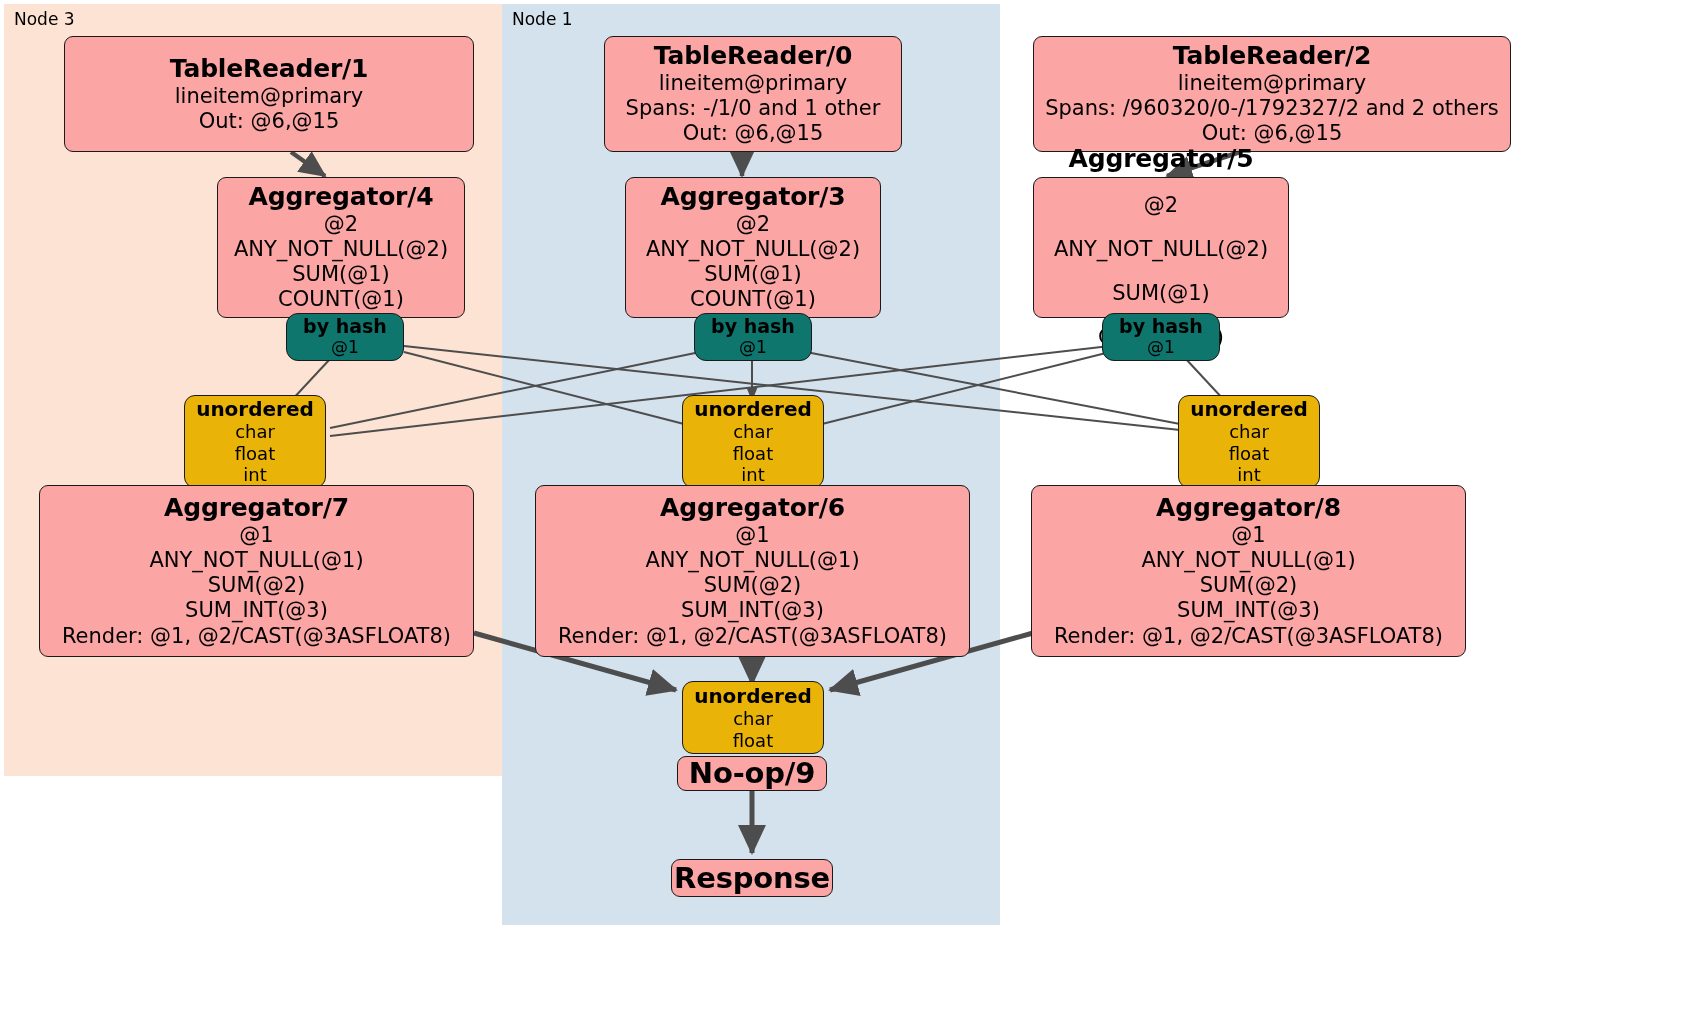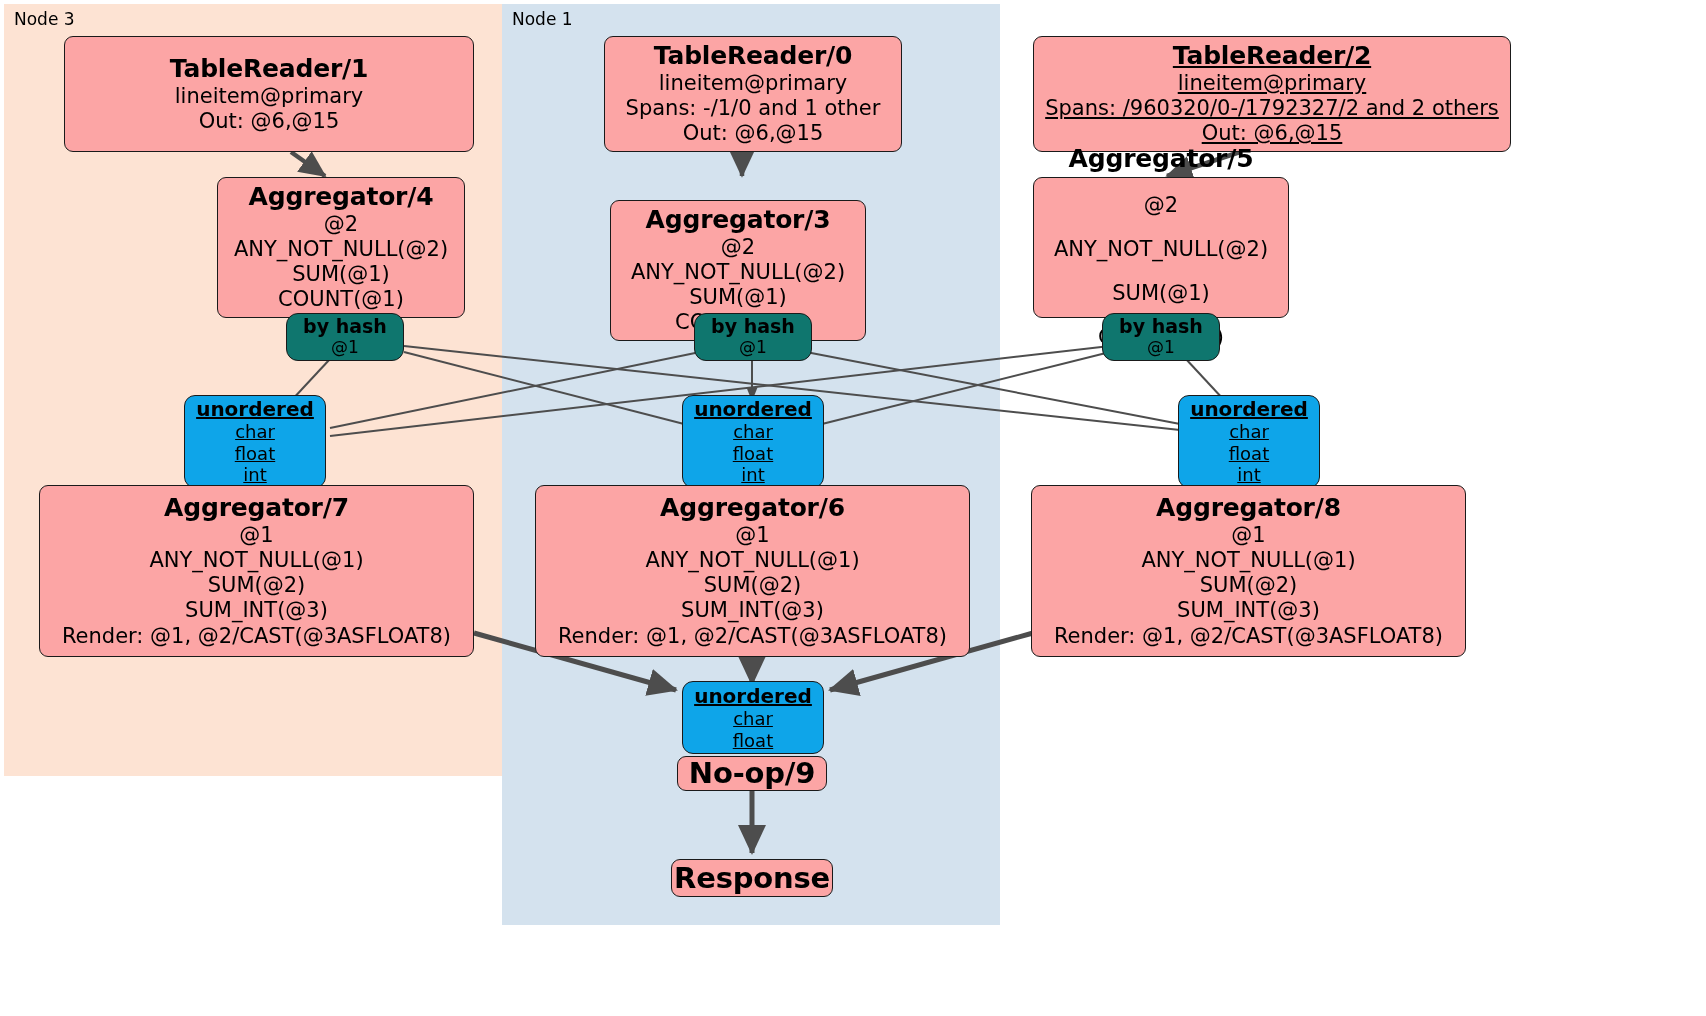--- a/index.html
+++ b/index.html
@@ -91,24 +91,23 @@
   .router .title {
     font-weight: bold;
     font-size: 19px;
     line-height: 1.15;
   }
   .router .line {
     font-size: 17px;
     line-height: 1.15;
   }
   .receiver {
-    background: #0ea5e9;
+    background: #eab308;
     border-radius: 11px;
     padding: 8px 12px;
-    text-decoration: underline;
   }
   .receiver .title {
     font-weight: bold;
     font-size: 20px;
     line-height: 1.2;
   }
   .receiver .line {
     font-size: 18px;
     line-height: 1.22;
   }
@@ -184,36 +183,36 @@
     <div class="line">Out: @6,@15</div>
   </div>
 
   <div class="gbox proc" style="left:604px; top:36px; width:298px; height:116px;">
     <div class="title">TableReader/0</div>
     <div class="line">lineitem@primary</div>
     <div class="line">Spans: -/1/0 and 1 other</div>
     <div class="line">Out: @6,@15</div>
   </div>
 
-  <div class="gbox proc" style="left:1033px; top:36px; width:478px; height:116px;text-decoration:underline;">
+  <div class="gbox proc" style="left:1033px; top:36px; width:478px; height:116px;">
     <div class="title">TableReader/2</div>
     <div class="line">lineitem@primary</div>
     <div class="line">Spans: /960320/0-/1792327/2 and 2 others</div>
     <div class="line">Out: @6,@15</div>
   </div>
 
   <div class="gbox proc" style="left:217px; top:177px; width:248px; height:141px;">
     <div class="title">Aggregator/4</div>
     <div class="line">@2</div>
     <div class="line">ANY_NOT_NULL(@2)</div>
     <div class="line">SUM(@1)</div>
     <div class="line">COUNT(@1)</div>
   </div>
 
-  <div class="gbox proc" style="left:610px; top:177px; width:256px; height:141px;margin-top:23px;">
+  <div class="gbox proc" style="left:625px; top:177px; width:256px; height:141px;">
     <div class="title">Aggregator/3</div>
     <div class="line">@2</div>
     <div class="line">ANY_NOT_NULL(@2)</div>
     <div class="line">SUM(@1)</div>
     <div class="line">COUNT(@1)</div>
   </div>
 
   <div class="gbox proc" style="left:1033px; top:177px; width:256px; height:141px;gap:19px;">
     <div class="title">Aggregator/5</div>
     <div class="line">@2</div>

